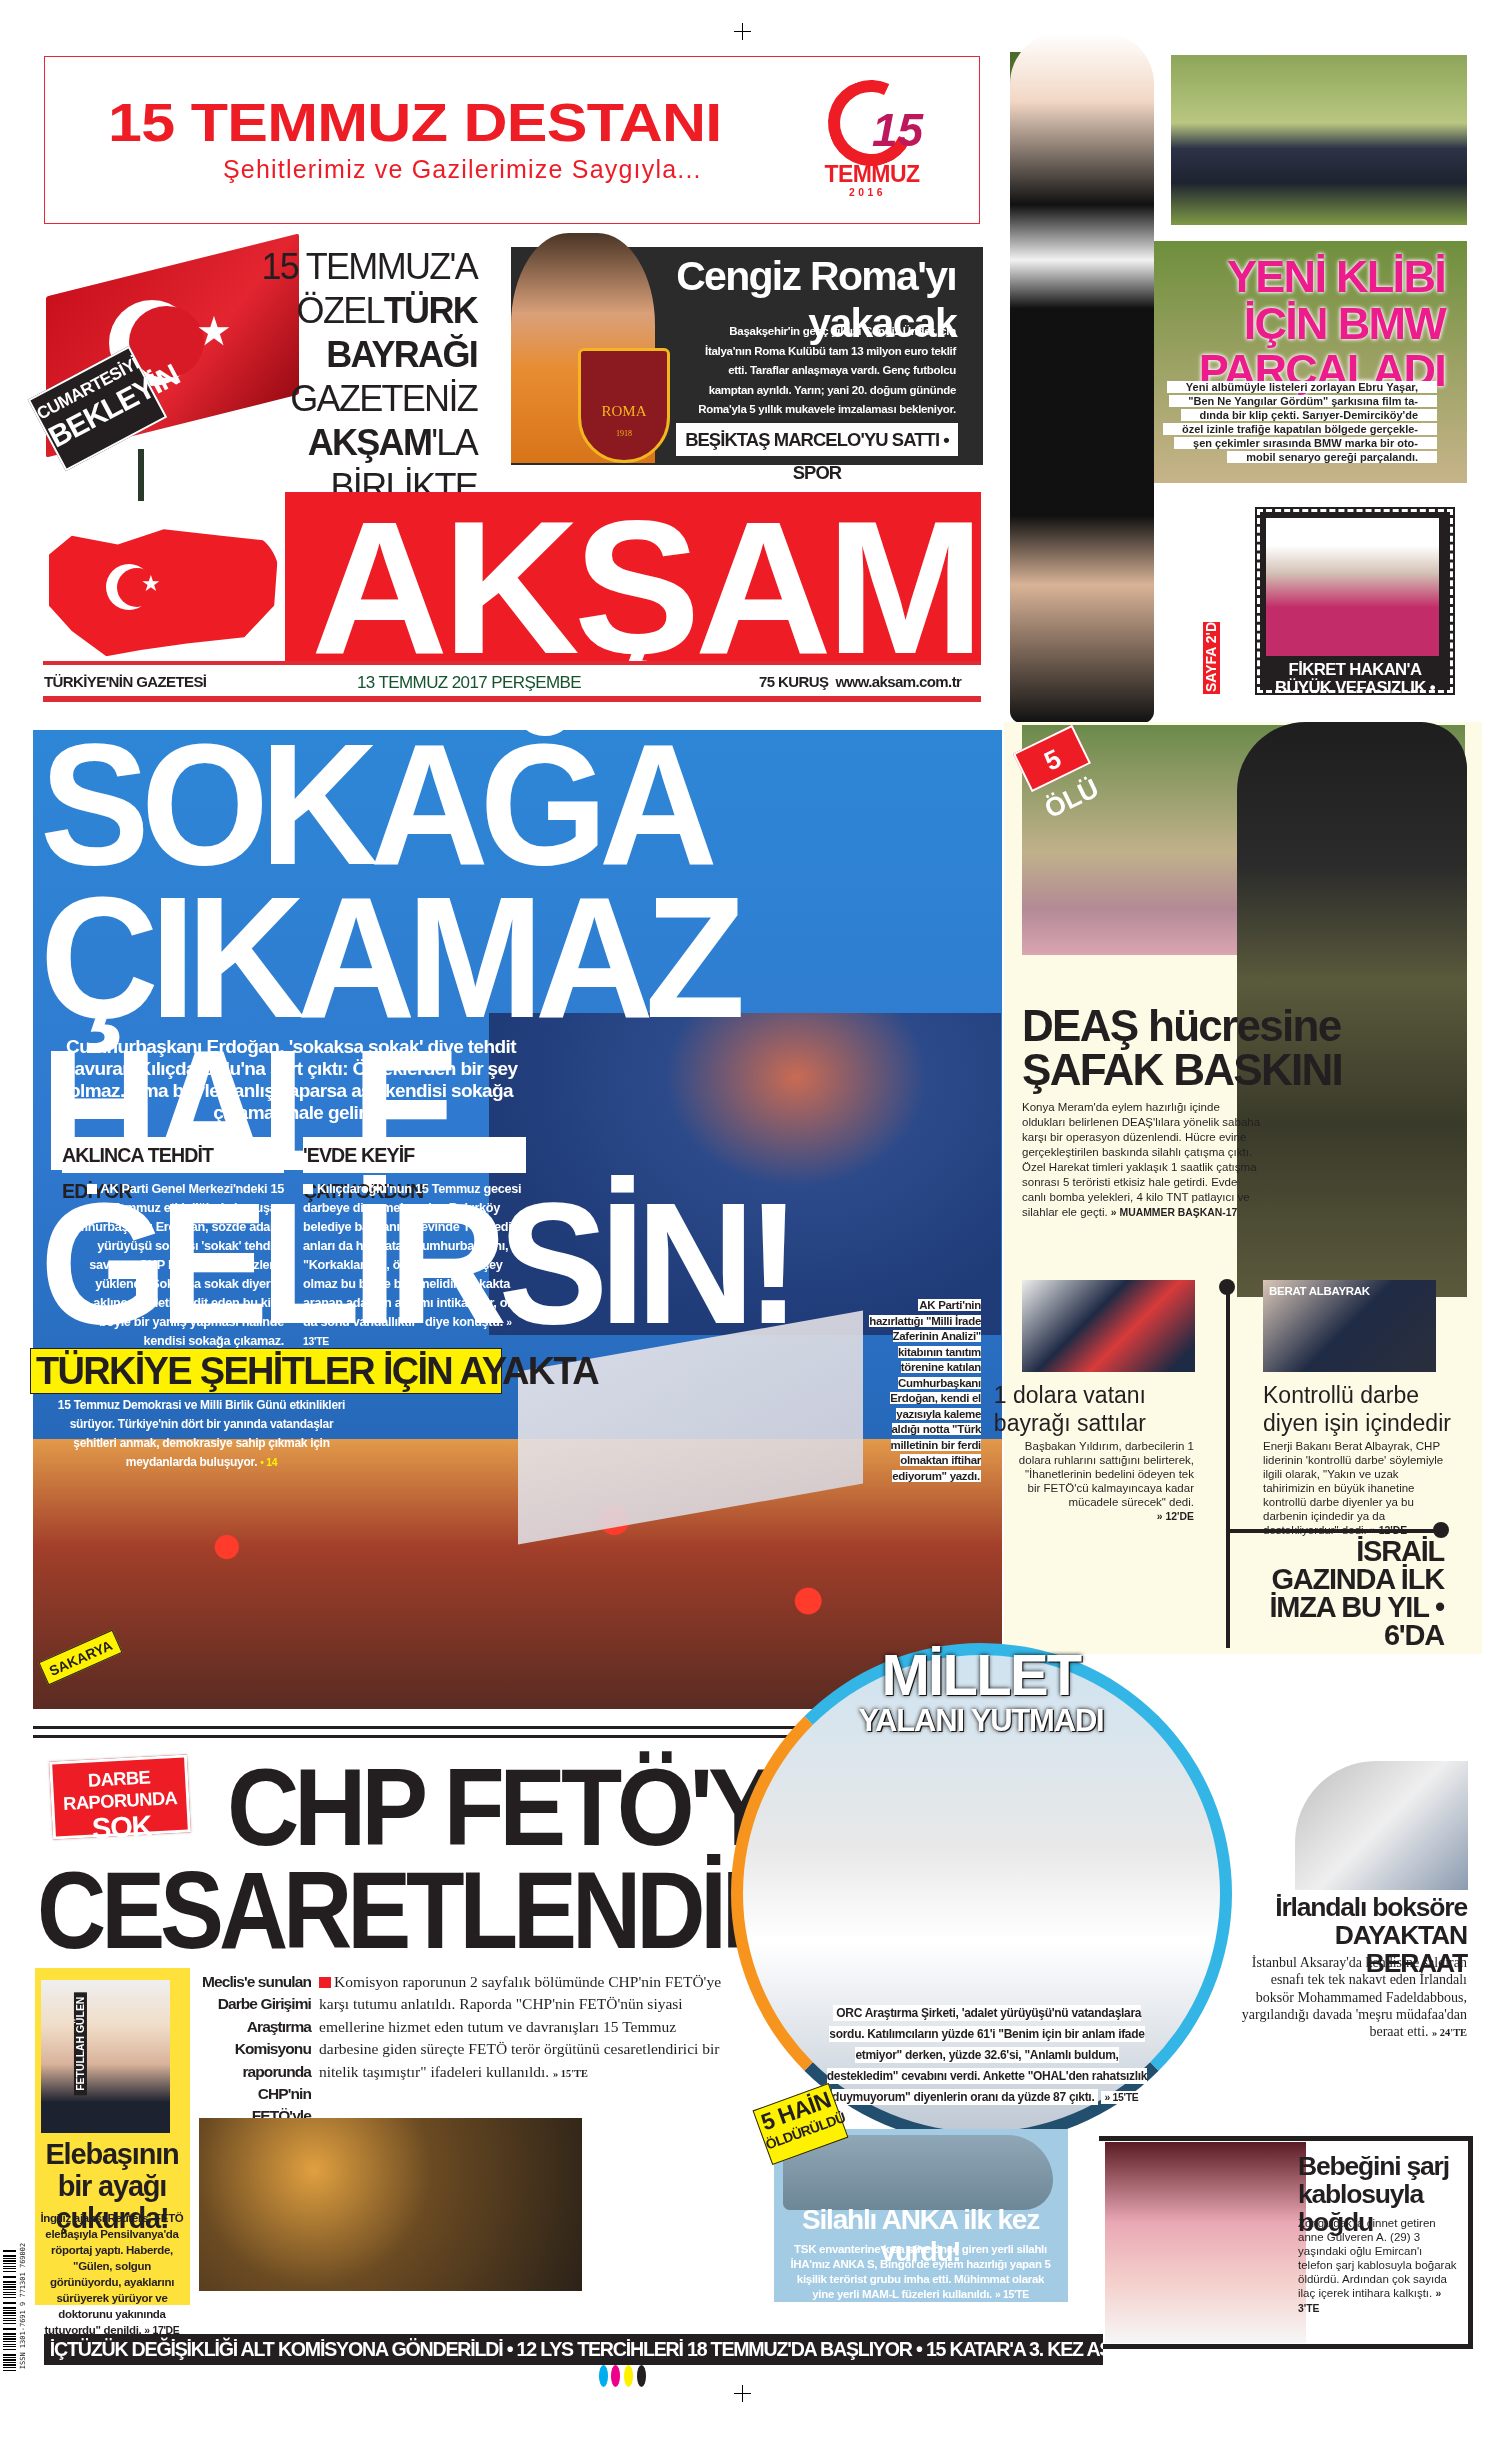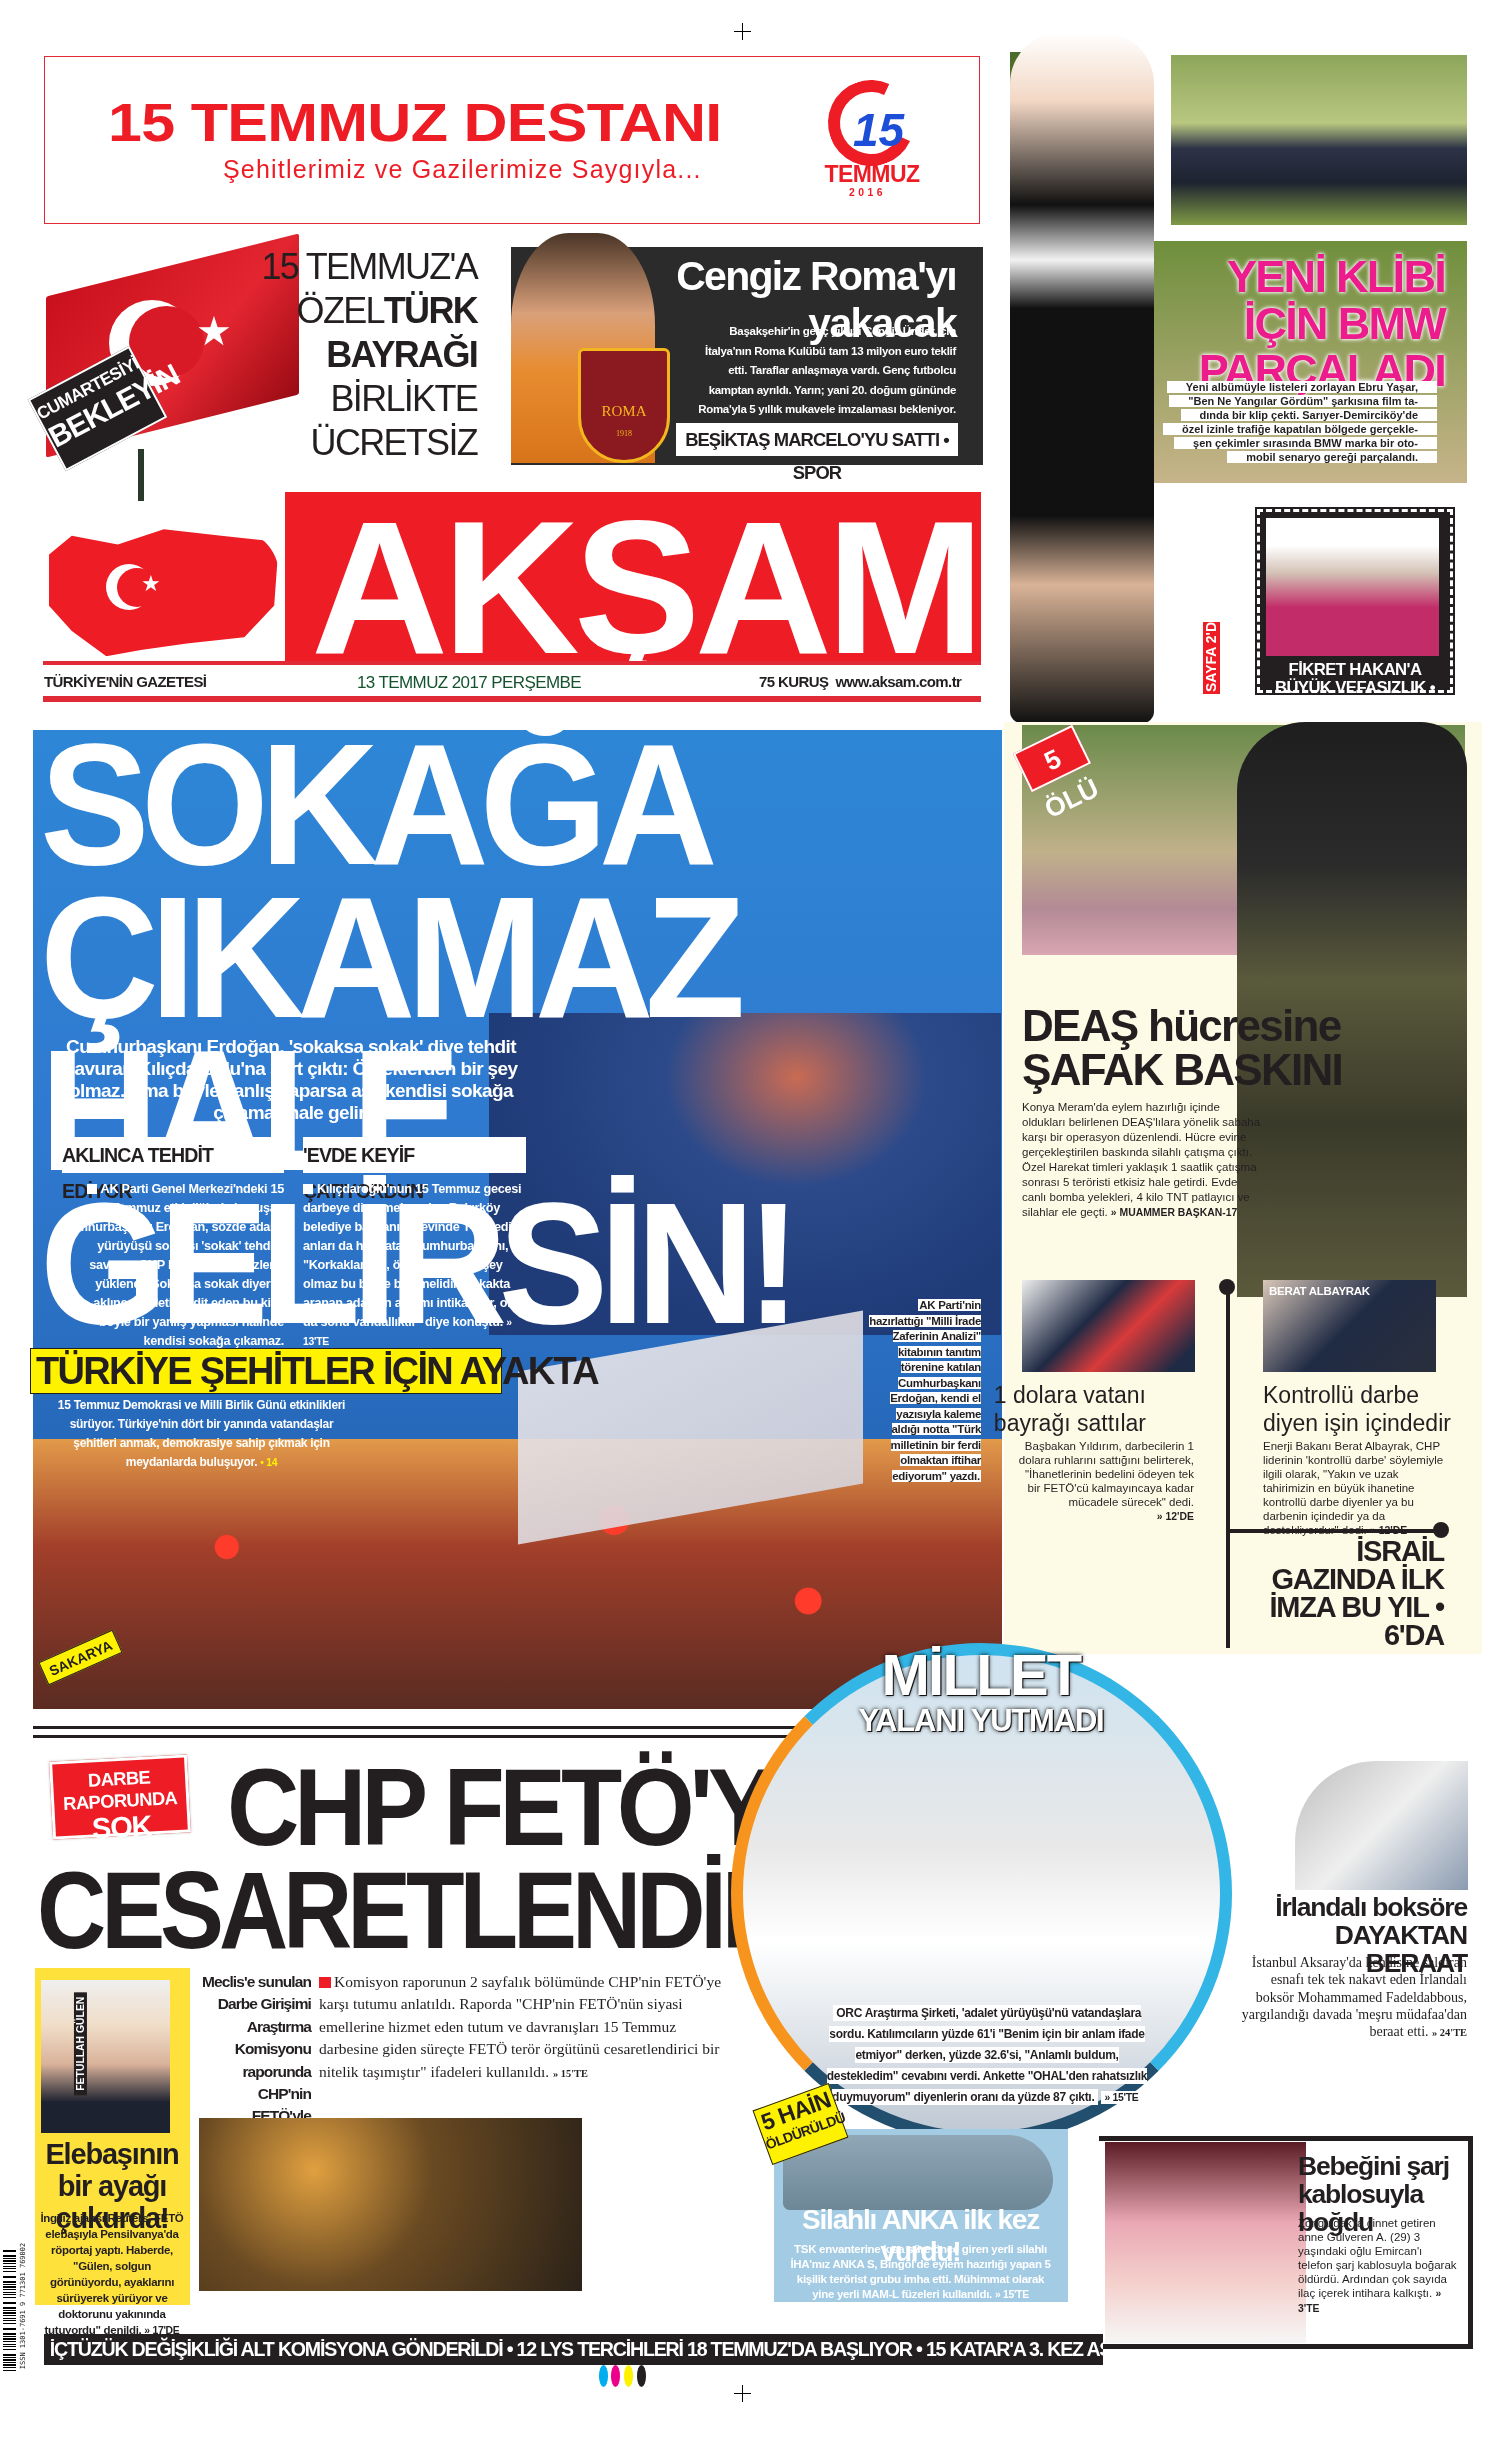--- a/index.html
+++ b/index.html
@@ -9,21 +9,21 @@
 .crosshair:before,.crosshair:after{content:"";position:absolute;background:#000}
 .crosshair:before{left:8px;top:0;width:0.6px;height:17.3px}
 .crosshair:after{left:0;top:8px;width:17.3px;height:0.6px}
 
 
 #banner{left:44px;top:56px;width:936px;height:168px;border:1.7px solid #e02a35}
 #banner-title{left:63px;top:35px;font-size:53px;font-weight:900;color:#ee1c25;letter-spacing:-0.6px;font-family:"Liberation Sans",sans-serif;transform:scaleX(1.15);transform-origin:left}
 #banner-sub{left:178px;top:98px;font-size:25px;color:#ee1c25;letter-spacing:1.2px}
 #logo15{left:771px;top:23px;width:127px;height:121px}
 #logo15 .ring{position:absolute;left:11.5px;top:0;width:86px;height:86px;border-radius:50%;border:12.7px solid #ee1c25;border-right-color:transparent;transform:rotate(-20deg)}
-#logo15 .num{position:absolute;left:37px;top:23px;font-size:46px;font-weight:900;color:#1d4ed8;font-style:italic}
+#logo15 .num{position:absolute;left:56px;top:23px;font-size:46px;font-weight:900;color:#be185d;font-style:italic}
 #logo15 .tem{position:absolute;left:8.6px;top:81px;font-size:23px;font-weight:900;color:#ee1c25;letter-spacing:-0.6px}
 #logo15 .yr{position:absolute;left:33px;top:107px;font-size:10.4px;font-weight:700;color:#ee1c25;letter-spacing:3.5px}
 
 
 #flag{left:23px;top:242px;width:299px;height:242px}
 #flag .cloth{position:absolute;left:23px;top:23px;width:253px;height:161px;background:linear-gradient(135deg,#c8101c,#e32530 60%,#9a0b14);transform:skewY(-14deg);border-radius:2.3px}
 #flag .moon{position:absolute;left:86px;top:58px;width:86px;height:86px;border-radius:50%;background:#fff}
 #flag .moon2{position:absolute;left:106px;top:64px;width:75px;height:72px;border-radius:50%;background:#d81a26}
 #flag .star{position:absolute;left:173px;top:66px;font-size:40px;color:#fff}
 #flag .pole{position:absolute;left:115px;top:207px;width:5.8px;height:52px;background:#2a3a2a}
@@ -201,20 +201,21 @@
   <div class="pole"></div>
 </div>
 <div id="bekleyin" class="abs">
   <div class="l1">CUMARTESİYİ</div>
   <div class="l2">BEKLEYİN</div>
 </div>
 <div id="promo-text" class="abs">
   <div>15 TEMMUZ'A</div>
   <div><span>ÖZEL</span><b>TÜRK</b></div>
   <div><b>BAYRAĞI</b></div>
+  <div><span>GAZETENİZ</span> <b>AKŞAM</b><span>'LA</span></div>
   <div>BİRLİKTE ÜCRETSİZ</div>
 </div>
 
 <div id="roma-box" class="abs"></div>
 <div id="cengiz-photo" class="abs"></div>
 <div id="roma-logo" class="abs">
   <span>ROMA</span>
   <i>1918</i>
 </div>
 <div id="roma-title" class="abs">Cengiz Roma'yı yakacak</div>

